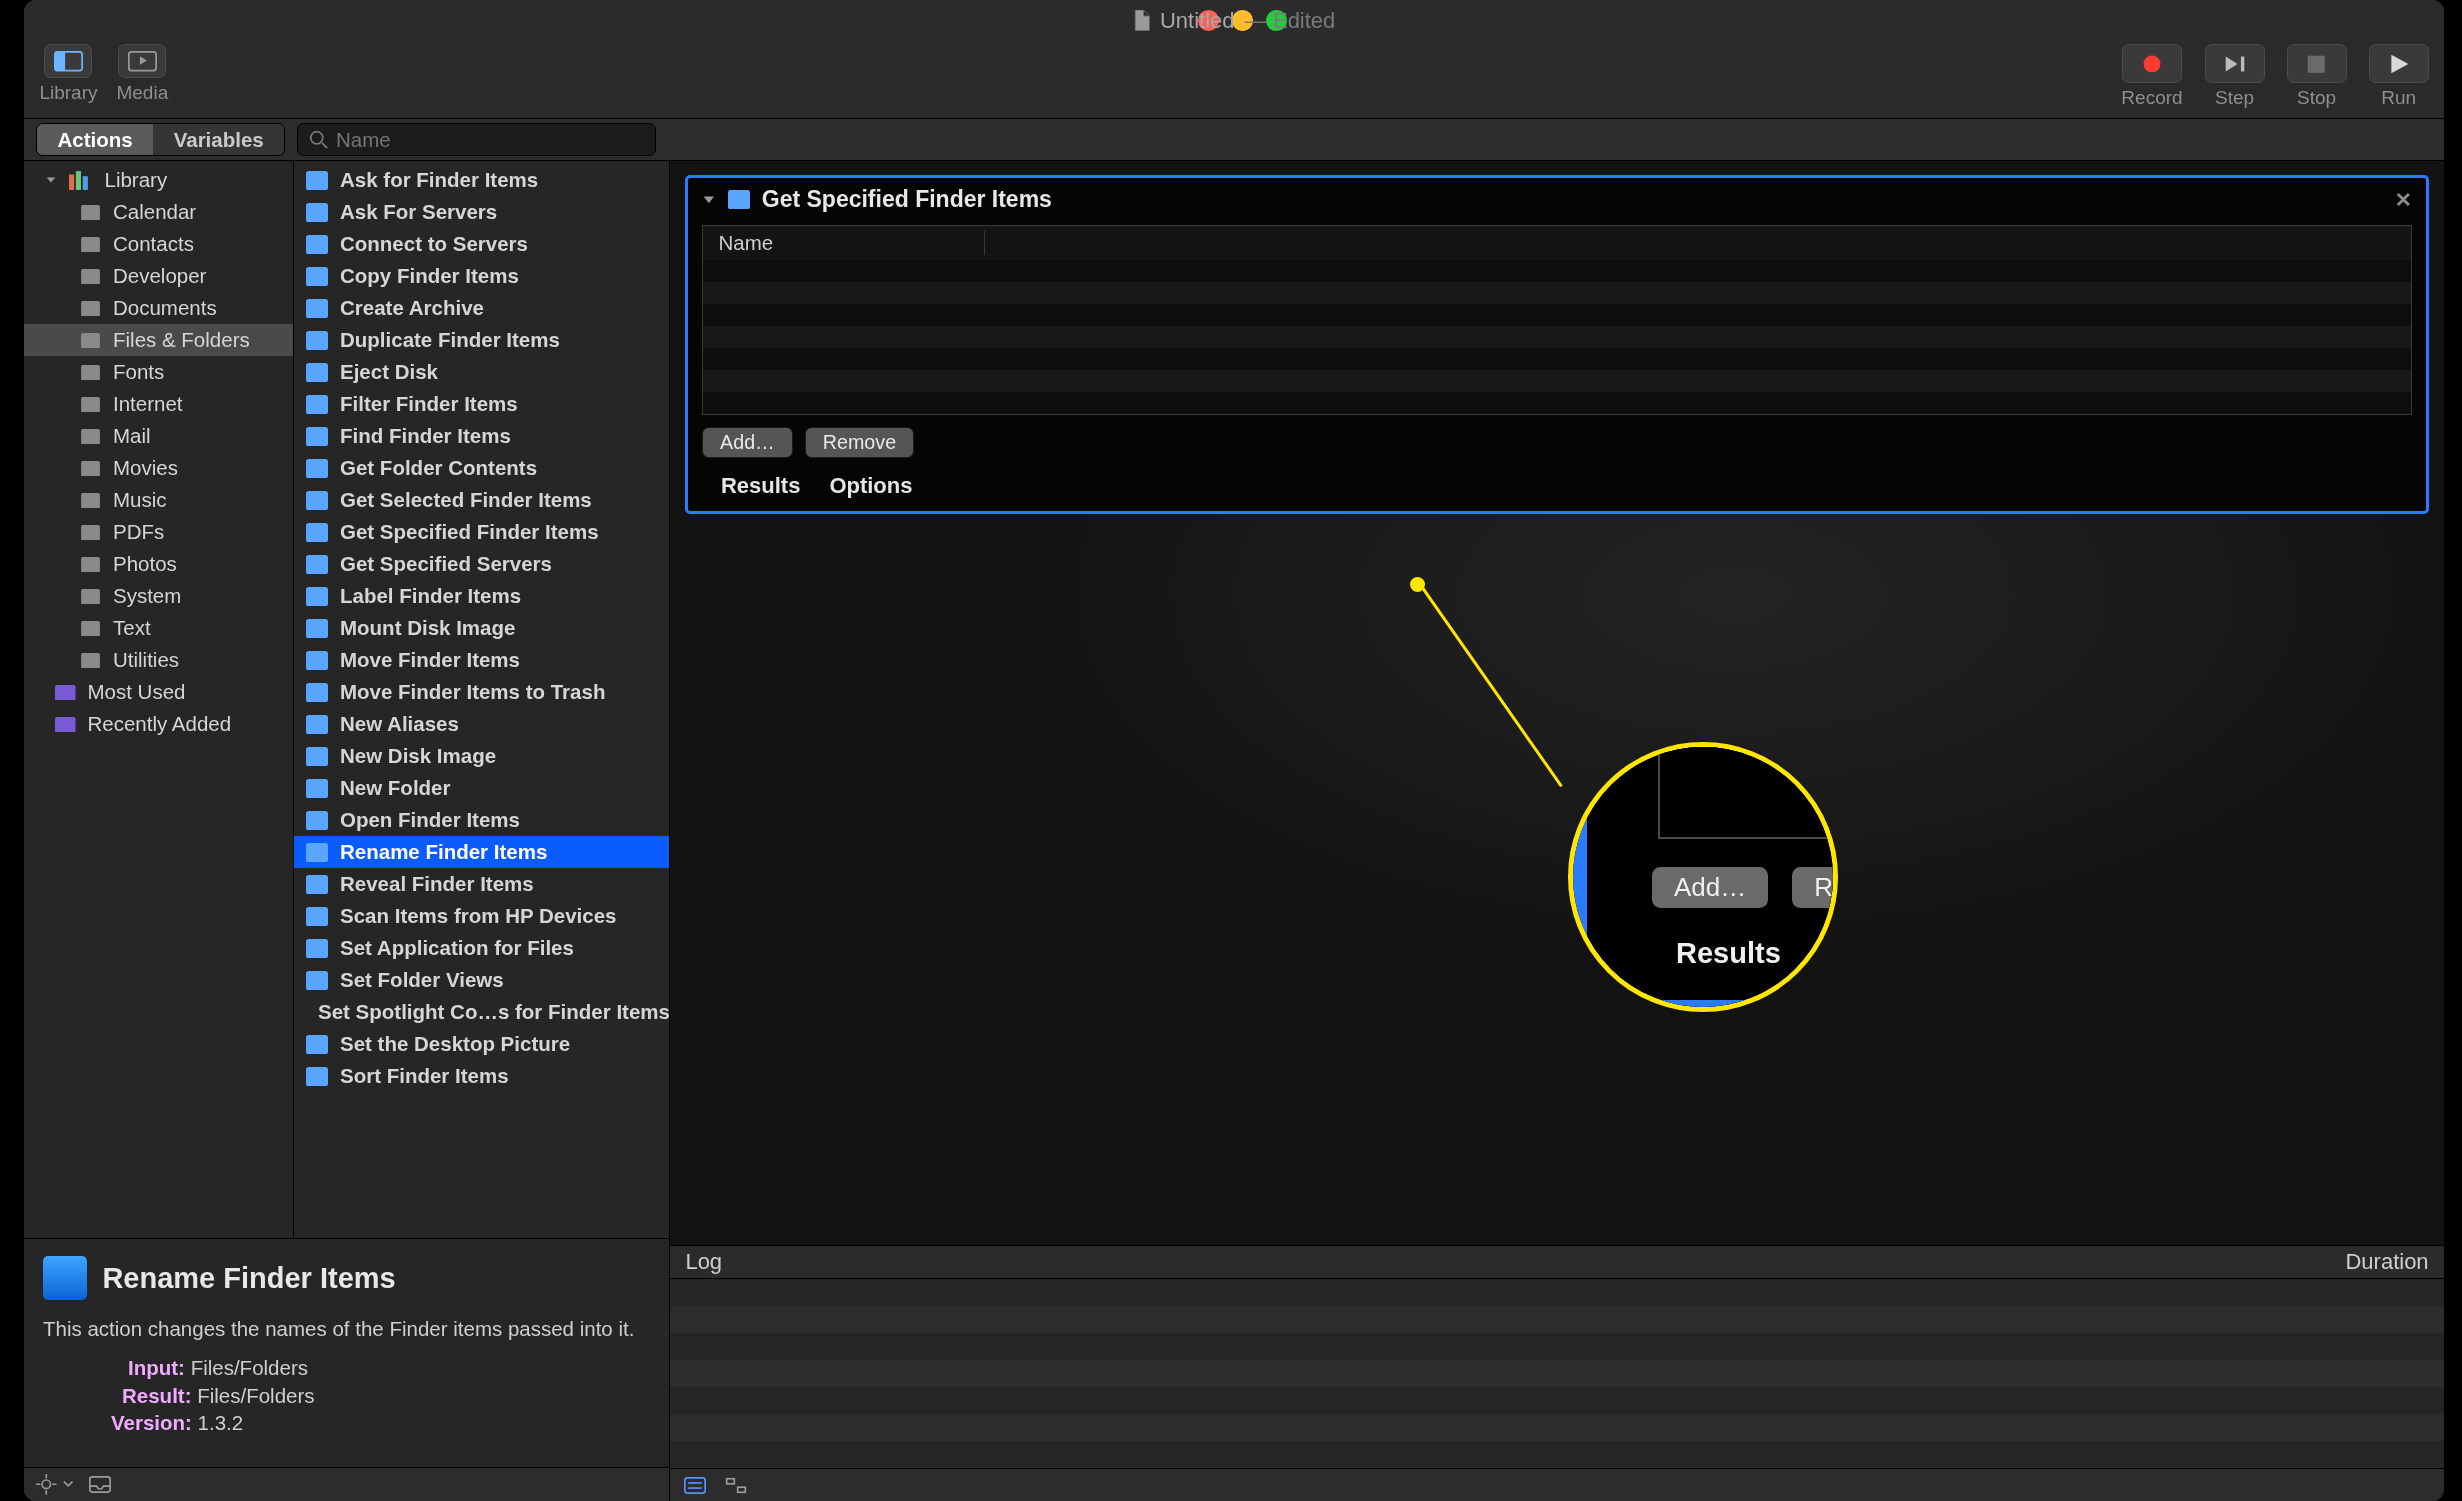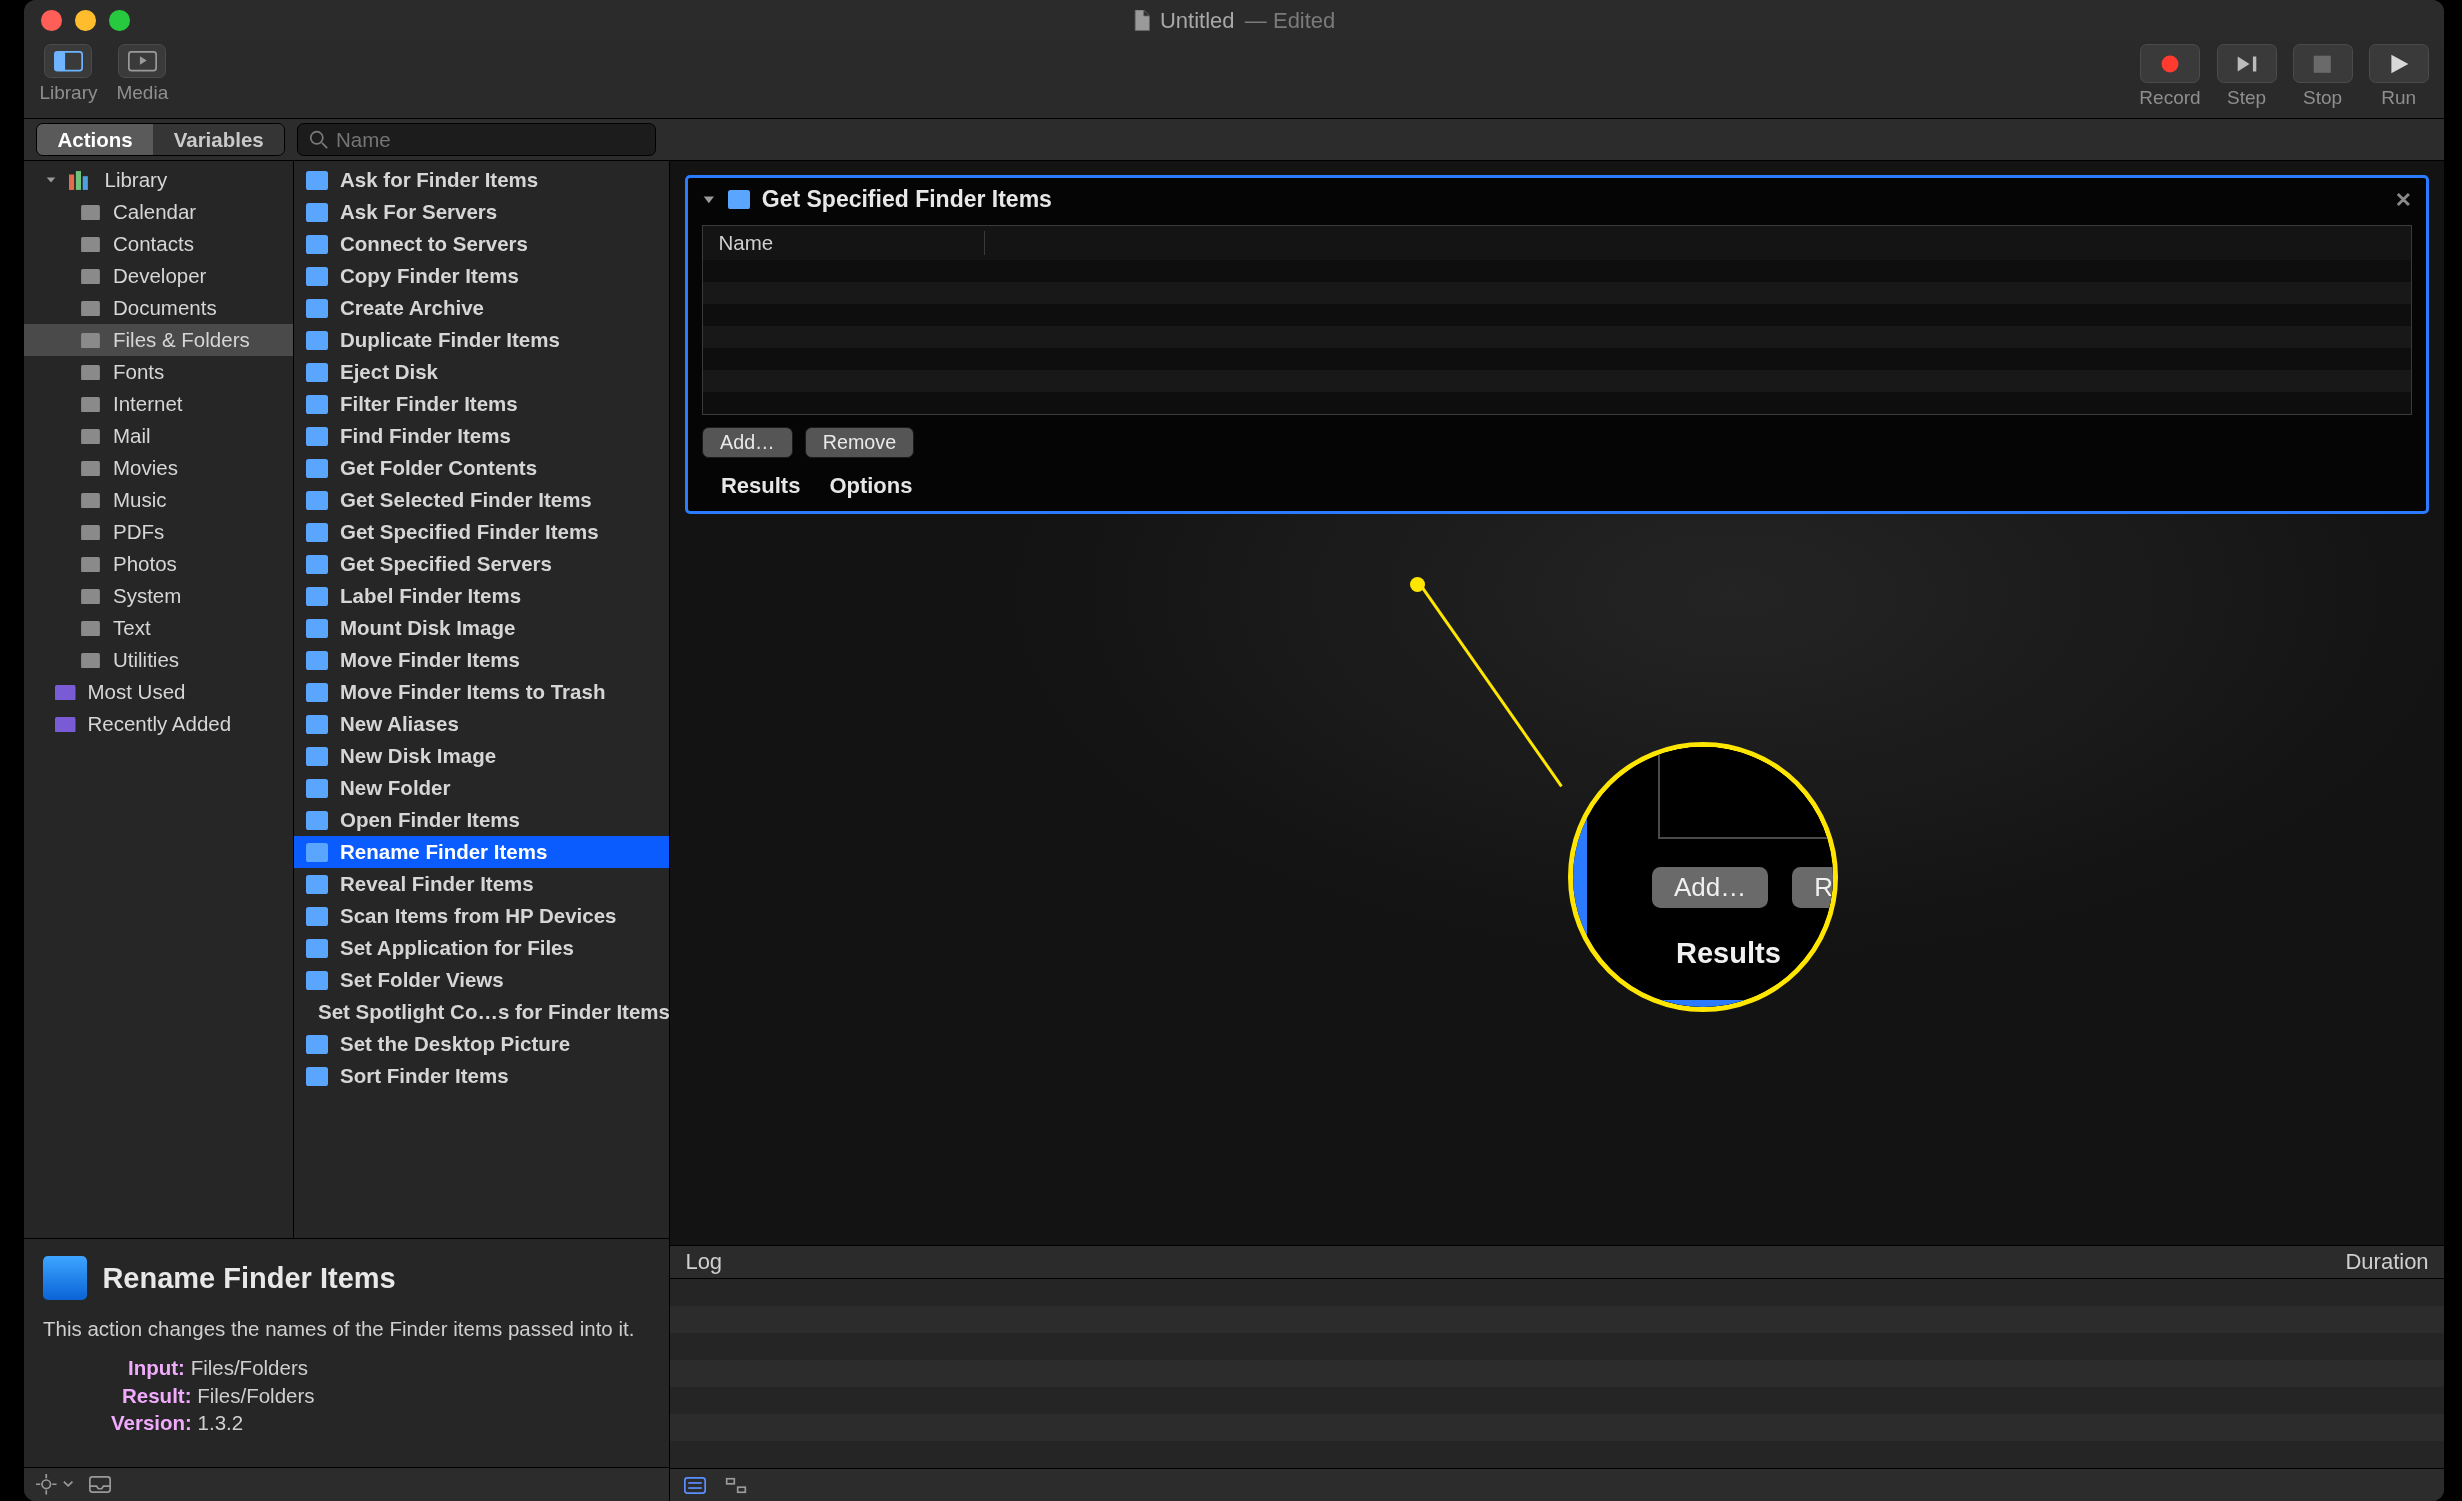--- a/index.html
+++ b/index.html
@@ -1,28 +1,28 @@
 <!DOCTYPE html>
 <html><head>
 <meta charset="utf-8">
 <style>
   * { box-sizing: border-box; margin: 0; padding: 0; }
   html,body { width:2462px; height:1501px; background:#000; font-family:-apple-system,Helvetica,Arial,sans-serif; font-size:22px; color:#cfcfcf; overflow:hidden;}
   .window { position:absolute; left:24px; top:0; width:2420px; height:1501px; background:#262626; border-radius:12px; overflow:hidden;}
-  .titlebar { height:41px; display:flex; align-items:center; position:relative; background:#2b2b2b;}
+  .titlebar { height:41px; display:flex; align-items:center; position:relative; background:#2b2b2b;justify-content:center;}
   .traffic { display:flex; gap:13.7px; margin-left:17px;}
   .dot { width:20.5px; height:20.5px; border-radius:50%; }
   .dot.red{background:#ff5f56;} .dot.yellow{background:#ffbd2e;} .dot.green{background:#27c93f;}
   .title-center { position:absolute; left:50%; transform:translateX(-50%); color:#a8a8a8; font-size:22px; display:flex; align-items:center; gap:10.3px;}
   .title-sub { color:#7a7a7a;}
   .toolbar { height:77px; background:#2a2a2a; display:flex; align-items:flex-start; padding:3.4px 15.4px 0 15.4px;}
   .toolbar-left { display:flex; gap:19px; }
   .tbtn { display:flex; flex-direction:column; align-items:center; gap:3.4px; color:#8f8f8f; font-size:19px;}
   .tbtn .ico { width:48px; height:34px; background:#3a3a3a; border:0.9px solid #4b4b4b; border-radius:6.8px; display:flex; align-items:center; justify-content:center;}
-  .toolbar-right { margin-left:auto; display:flex; gap:16px;}
+  .toolbar-right { margin-left:auto; display:flex; gap:22px;}
   .rbtn { display:flex; flex-direction:column; align-items:center; gap:3.4px; color:#8f8f8f; font-size:19px;}
   .rbtn .ico { width:60px; height:39px; background:#3a3a3a; border:0.9px solid #4b4b4b; border-radius:6.8px; display:flex; align-items:center; justify-content:center;}
   .headerbar { height:43px; background:#2c2c2c; display:flex; align-items:center; border-top:0.9px solid #000; border-bottom:0.9px solid #000;}
   .seg { display:flex; margin-left:12px; height:32.5px; border-radius:6.8px; overflow:hidden; border:0.9px solid #000;}
   .seg div { padding:0 20.5px; display:flex; align-items:center; font-size:20.5px; font-weight:600;}
   .seg .active{ background:#5a5a5a; color:#ffffff;} .seg .inactive{ background:#353535; color:#cacaca;}
   .search { flex:0 0 359px; height:32.5px; background:#1c1c1c; border:0.9px solid #000; border-radius:6.8px; margin-left:12px; display:flex; align-items:center; padding:0 10.3px; color:#707070; gap:8.5px;}
   .search input { background:transparent; border:0; outline:0; color:#cfcfcf; font-size:20.5px; width:100%;}
   .body { display:flex; height:calc(100% - 41px - 77px - 43px); }
   .leftcol { width:645px; display:flex; flex-direction:column; background:#262626;}

